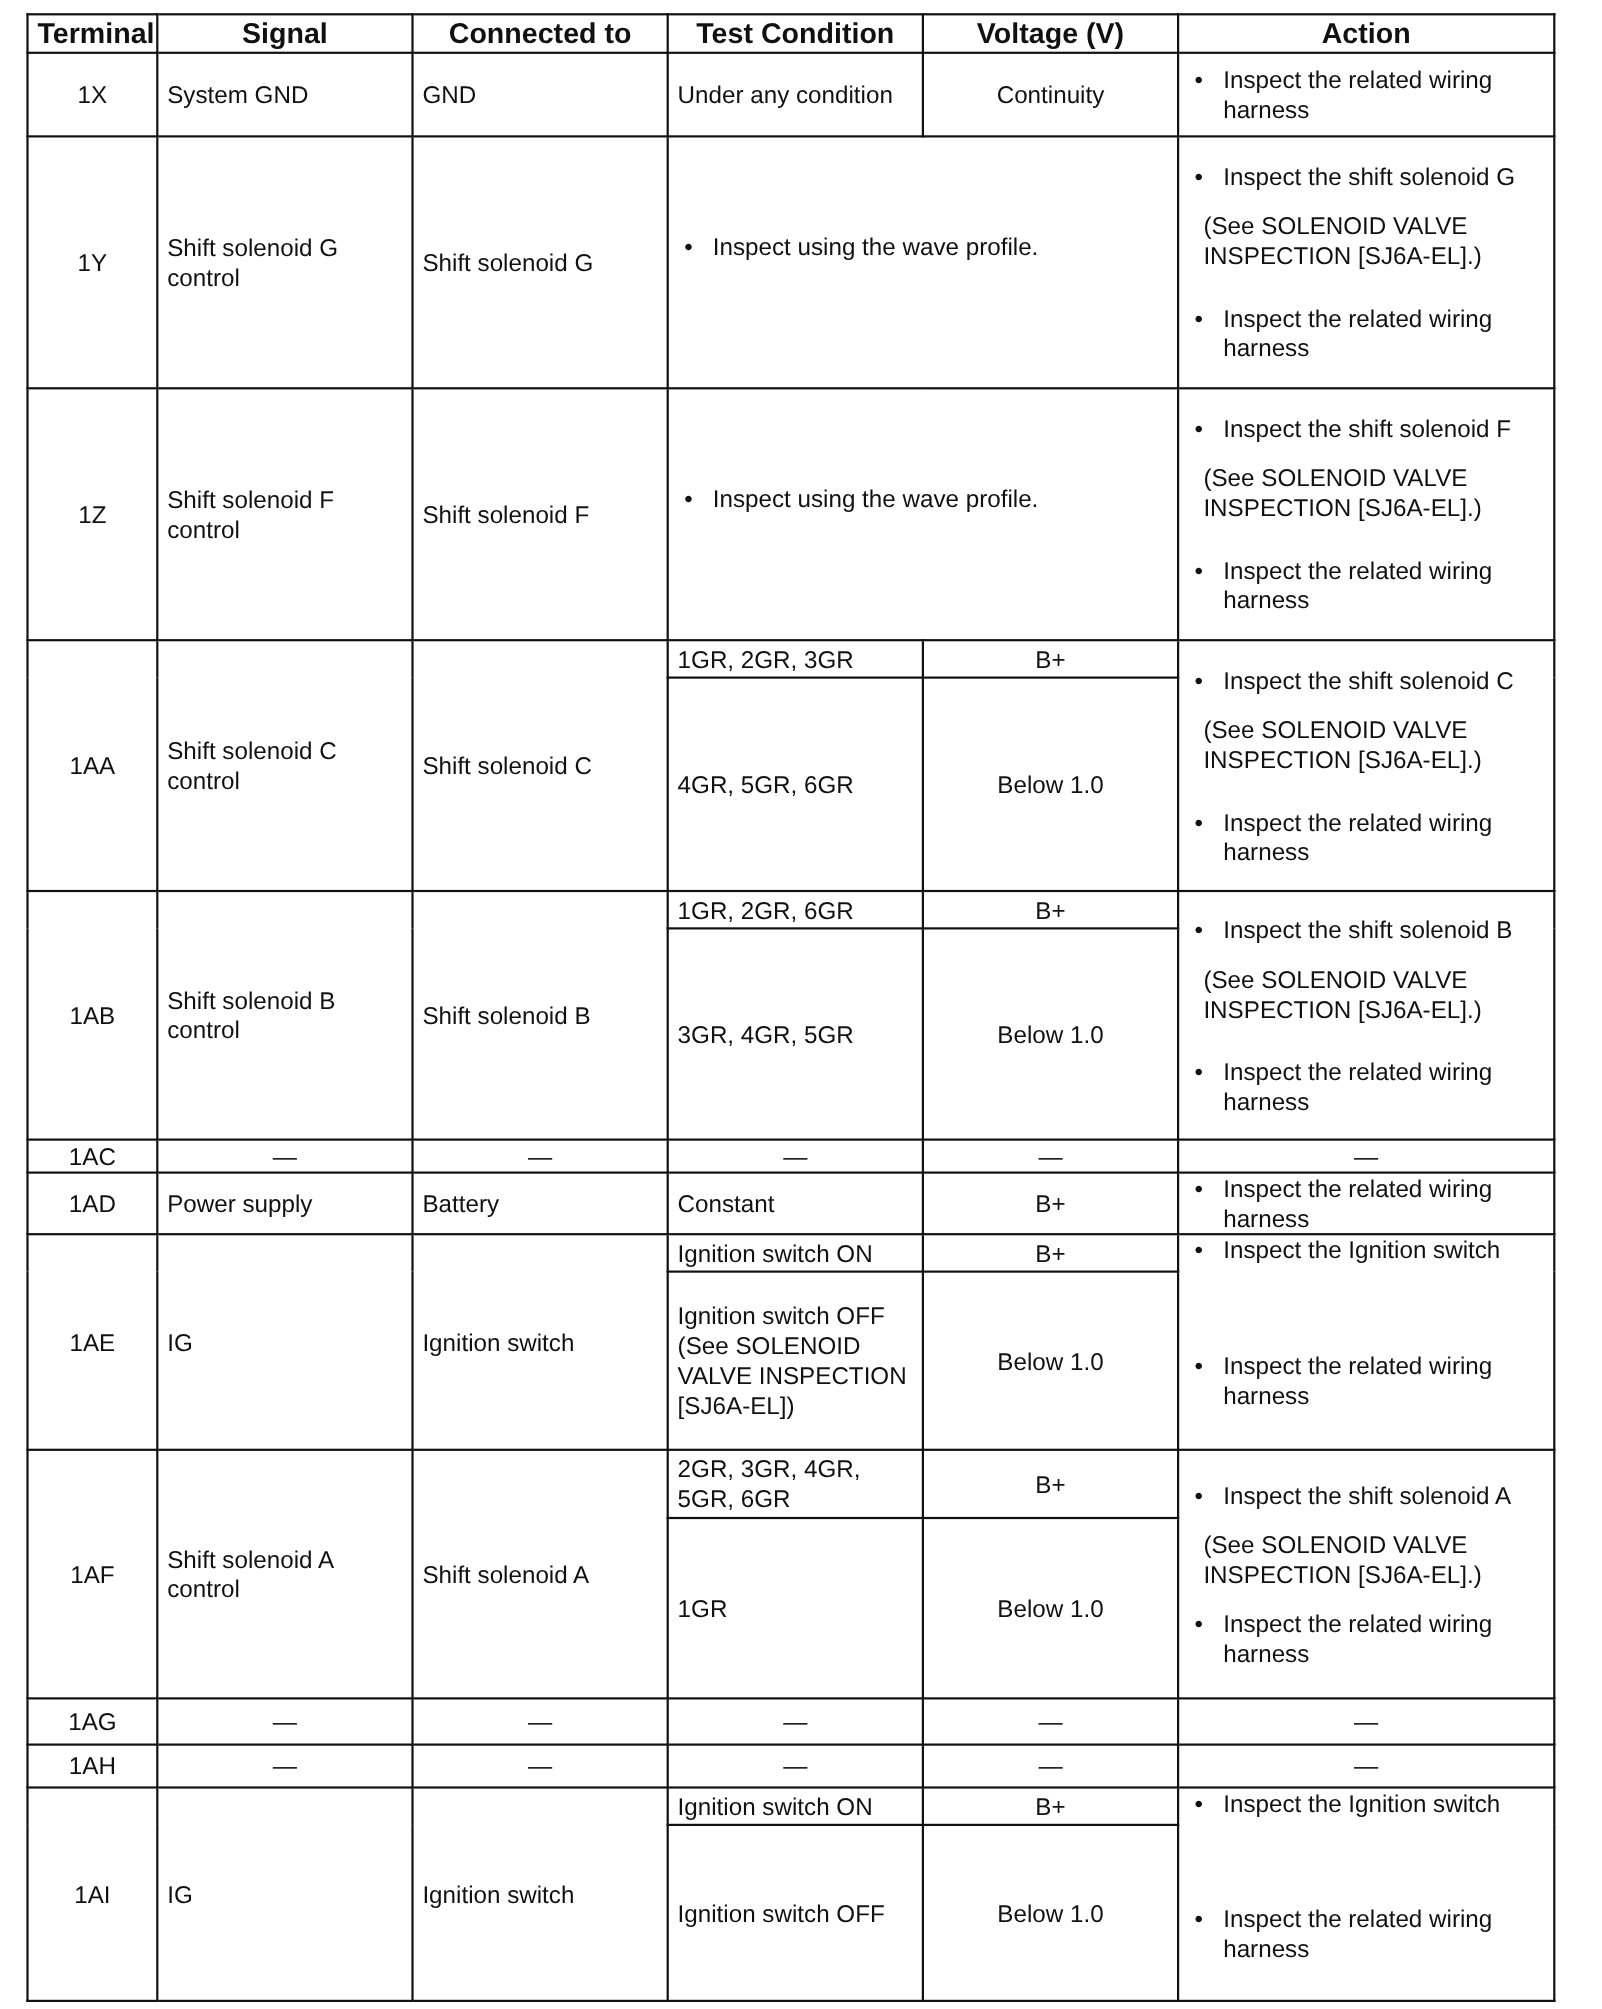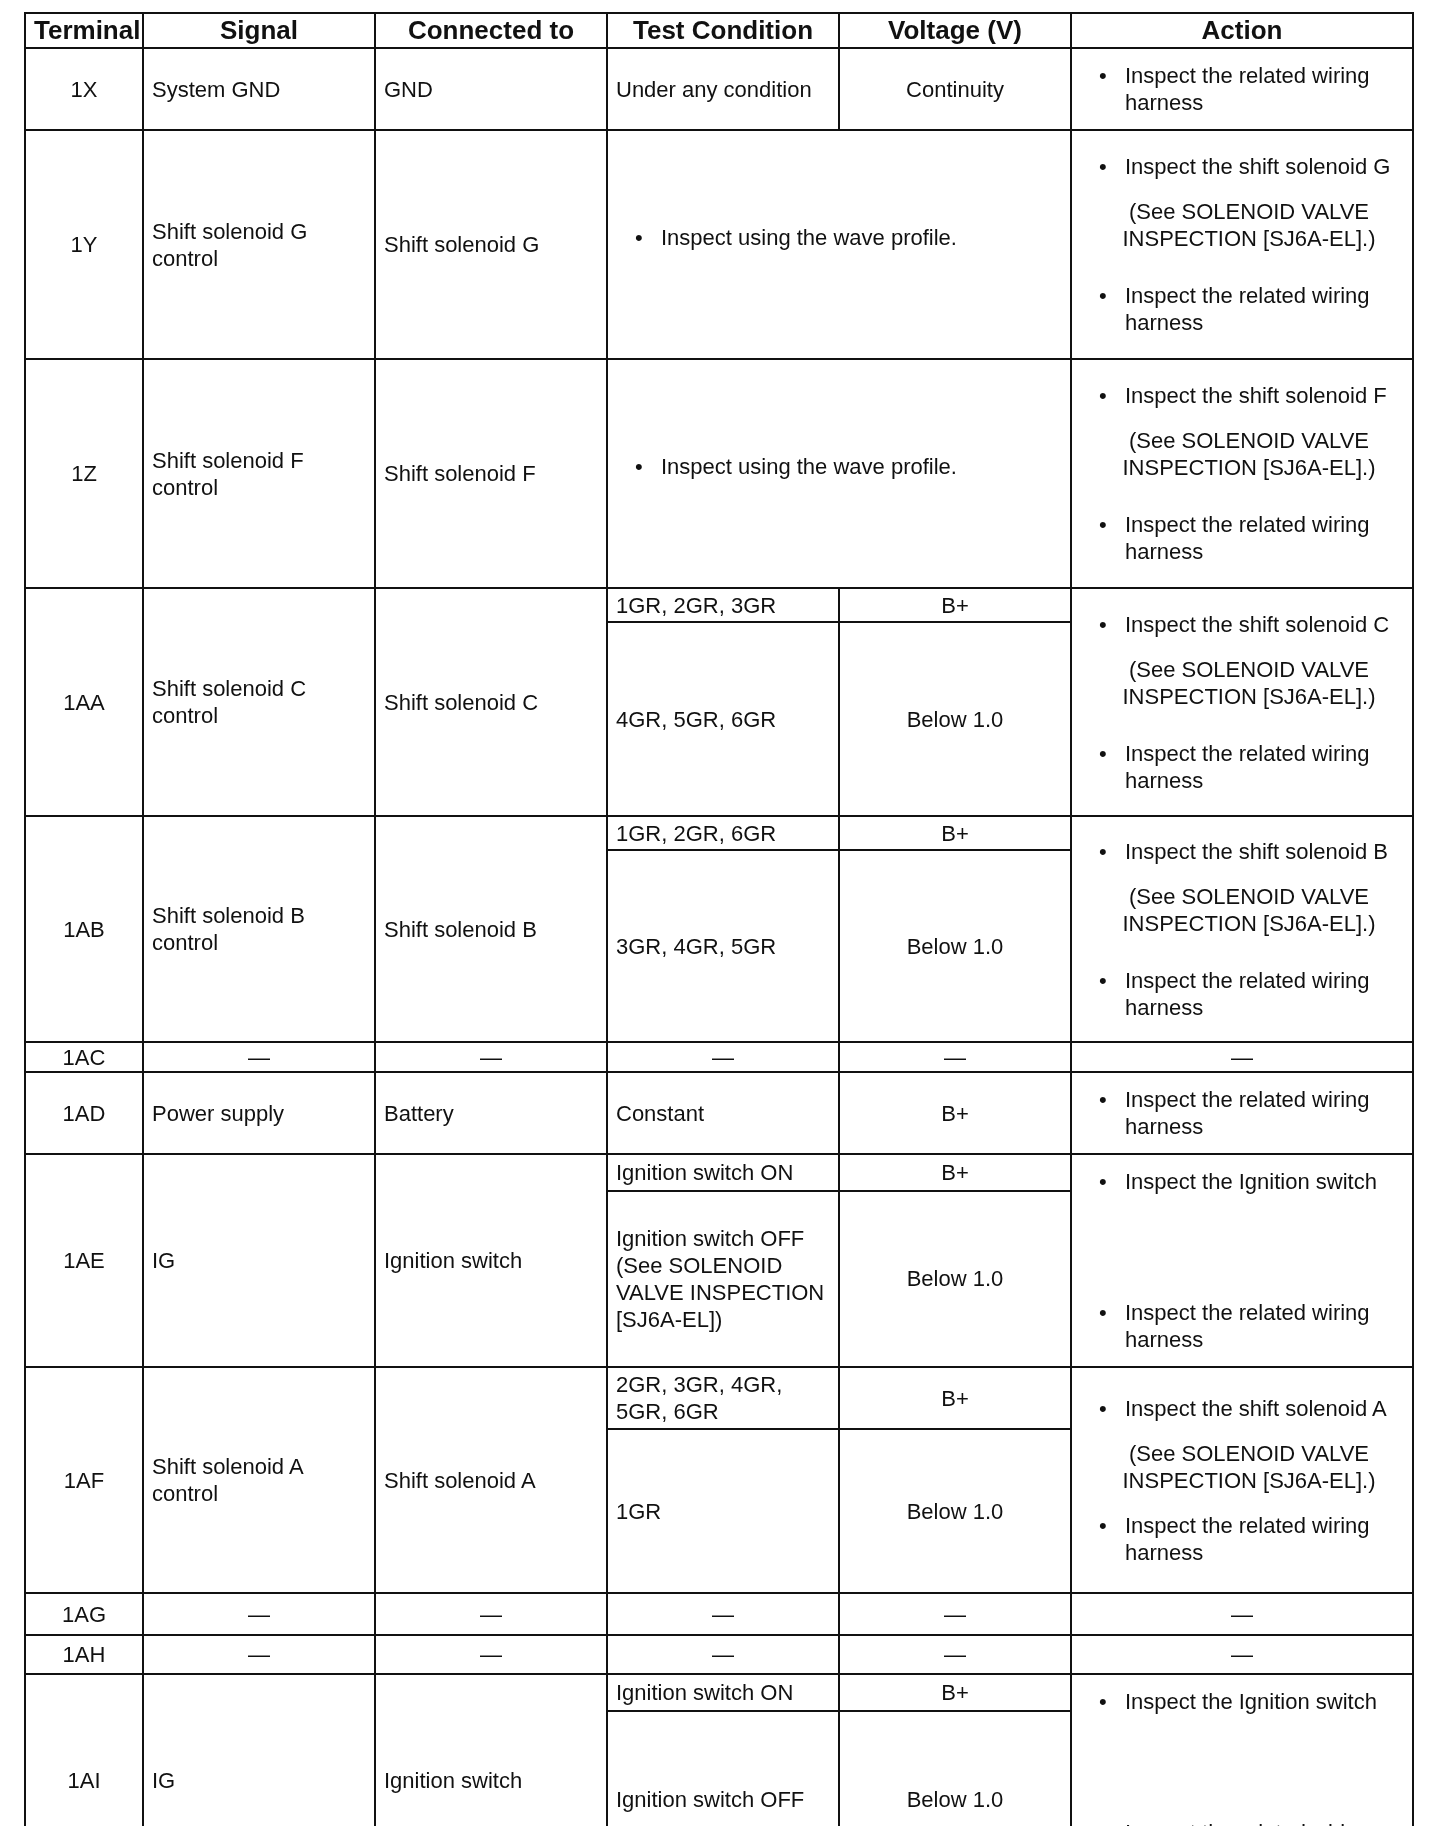--- a/index.html
+++ b/index.html
@@ -5,24 +5,24 @@
   html, body { margin: 0; padding: 0; background: #ffffff; }
   body { width: 1456px; height: 1826px; position: relative; overflow: hidden;
          font-family: "Liberation Sans", sans-serif; color: #111; }
   #doc { position: absolute; left: 24px; top: 12px; width: 1388px; }
   table.term { border-collapse: collapse; width: 1388px; table-layout: fixed; }
   table.term th, table.term td { border: 2px solid #111; padding: 0 8px; vertical-align: middle;
          font-size: 22px; line-height: 27px; }
   table.term th { font-weight: bold; font-size: 26px; text-align: center; height: 33px; }
   td.c { text-align: center; }
   td.l { text-align: left; }
-  ul.bul { margin: 13px; padding: 0 0 0 32px; list-style: none; }
+  ul.bul { margin: 0; padding: 0 0 0 32px; list-style: none; }
   ul.bul li { position: relative; }
   ul.bul li::before { content: "\2022"; position: absolute; left: -26px; }
-  .see { padding-left: 14px; margin: 18px 0 30px 0; text-align: center; }
+  .see { padding-left: 14px; margin: 18px 0 30px 0; }
   .act { padding-top: 2px; padding-bottom: 2px; }
 </style>
 </head>
 <body>
 
 <div id="doc">
 <table class="term">
   <colgroup>
     <col style="width:118px">
         <col style="width:232px">

